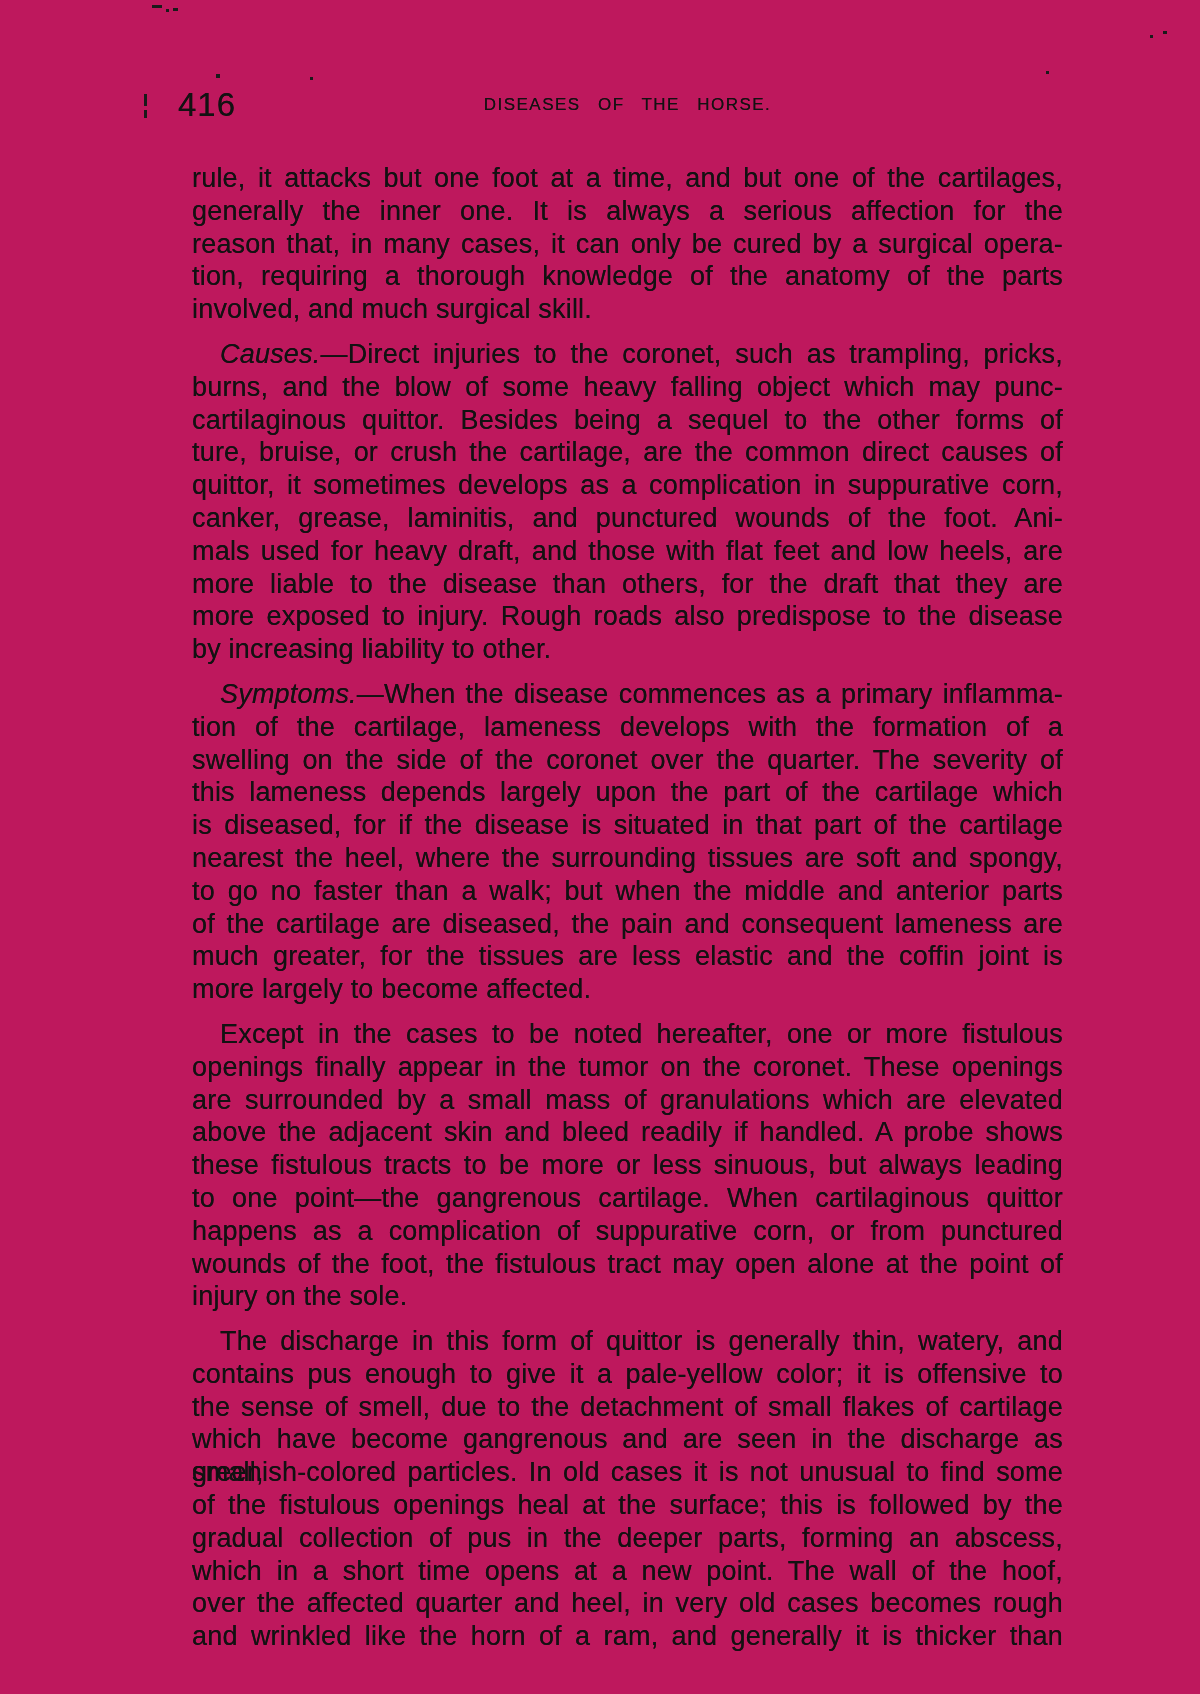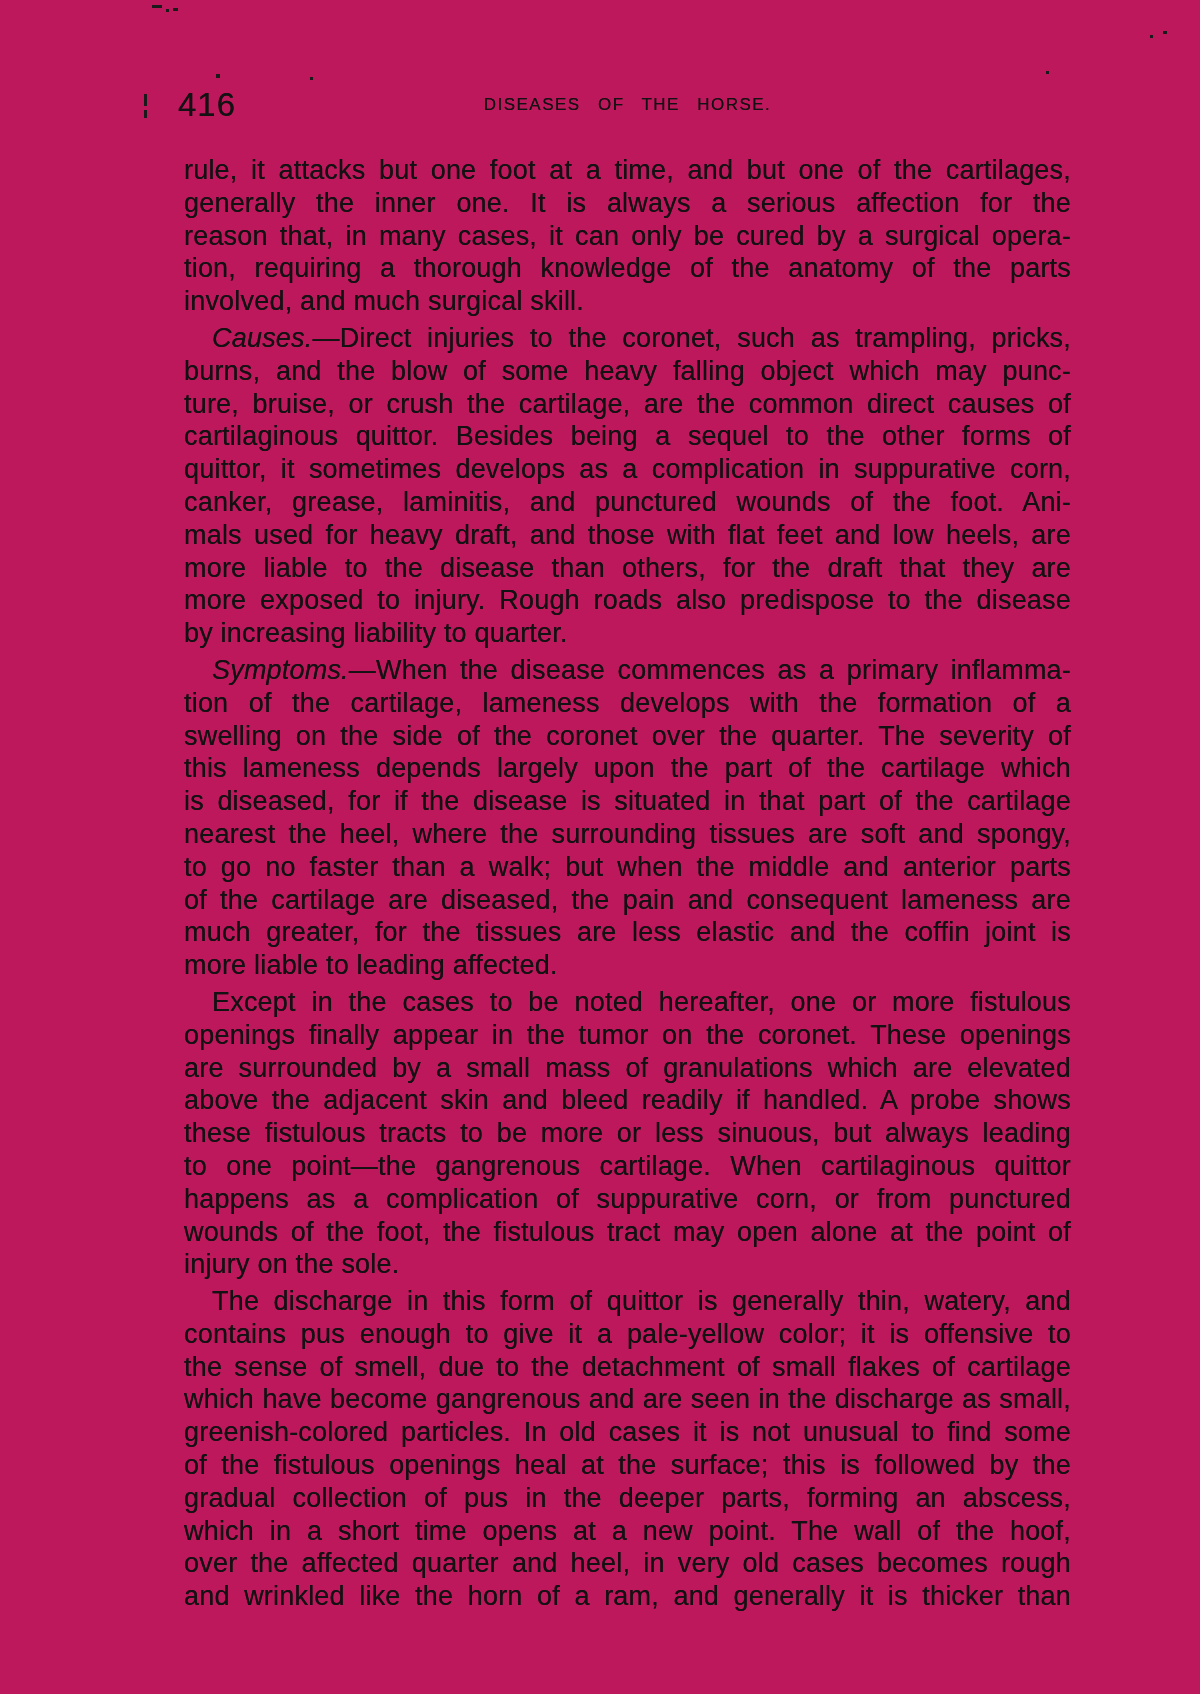--- a/index.html
+++ b/index.html
@@ -38,21 +38,21 @@
   }
   .text-block {
     position: absolute;
     left: 180px;
     top: 150px;
     width: 895px;
     font-size: 27px;
     line-height: 32.8px;
     letter-spacing: 0.2px;
   }
-  .paragraph { margin: 4px; }
+  .paragraph { margin: 12px; }
   .text-line {
     height: 32.8px;
     text-align: justify;
     text-align-last: justify;
     white-space: normal;
   }
   .text-line.end {
     text-align-last: left;
   }
   .text-line.first-indent {
@@ -78,40 +78,40 @@
       <div class="paragraph">
         <div class="text-line">rule, it attacks but one foot at a time, and but one of the cartilages,</div>
         <div class="text-line">generally the inner one. It is always a serious affection for the</div>
         <div class="text-line">reason that, in many cases, it can only be cured by a surgical opera-</div>
         <div class="text-line">tion, requiring a thorough knowledge of the anatomy of the parts</div>
         <div class="text-line end">involved, and much surgical skill.</div>
       </div>
       <div class="paragraph">
         <div class="text-line first-indent"><i>Causes.</i>—Direct injuries to the coronet, such as trampling, pricks,</div>
         <div class="text-line">burns, and the blow of some heavy falling object which may punc-</div>
+        <div class="text-line">cartilaginous quittor. Besides being a sequel to the other forms of</div>
         <div class="text-line">ture, bruise, or crush the cartilage, are the common direct causes of</div>
-        <div class="text-line">cartilaginous quittor. Besides being a sequel to the other forms of</div>
         <div class="text-line">quittor, it sometimes develops as a complication in suppurative corn,</div>
         <div class="text-line">canker, grease, laminitis, and punctured wounds of the foot. Ani-</div>
         <div class="text-line">mals used for heavy draft, and those with flat feet and low heels, are</div>
         <div class="text-line">more liable to the disease than others, for the draft that they are</div>
         <div class="text-line">more exposed to injury. Rough roads also predispose to the disease</div>
-        <div class="text-line end">by increasing liability to quarter.</div>
+        <div class="text-line end">by increasing liability to other.</div>
       </div>
       <div class="paragraph">
         <div class="text-line first-indent"><i>Symptoms.</i>—When the disease commences as a primary inflamma-</div>
         <div class="text-line">tion of the cartilage, lameness develops with the formation of a</div>
         <div class="text-line">swelling on the side of the coronet over the quarter. The severity of</div>
         <div class="text-line">this lameness depends largely upon the part of the cartilage which</div>
         <div class="text-line">is diseased, for if the disease is situated in that part of the cartilage</div>
         <div class="text-line">nearest the heel, where the surrounding tissues are soft and spongy,</div>
         <div class="text-line">to go no faster than a walk; but when the middle and anterior parts</div>
         <div class="text-line">of the cartilage are diseased, the pain and consequent lameness are</div>
         <div class="text-line">much greater, for the tissues are less elastic and the coffin joint is</div>
-        <div class="text-line end">more liable to leading affected.</div>
+        <div class="text-line end">more largely to become affected.</div>
       </div>
       <div class="paragraph">
         <div class="text-line first-indent">Except in the cases to be noted hereafter, one or more fistulous</div>
         <div class="text-line">openings finally appear in the tumor on the coronet. These openings</div>
         <div class="text-line">are surrounded by a small mass of granulations which are elevated</div>
         <div class="text-line">above the adjacent skin and bleed readily if handled. A probe shows</div>
         <div class="text-line">these fistulous tracts to be more or less sinuous, but always leading</div>
         <div class="text-line">to one point—the gangrenous cartilage. When cartilaginous quittor</div>
         <div class="text-line">happens as a complication of suppurative corn, or from punctured</div>
         <div class="text-line">wounds of the foot, the fistulous tract may open alone at the point of</div>

